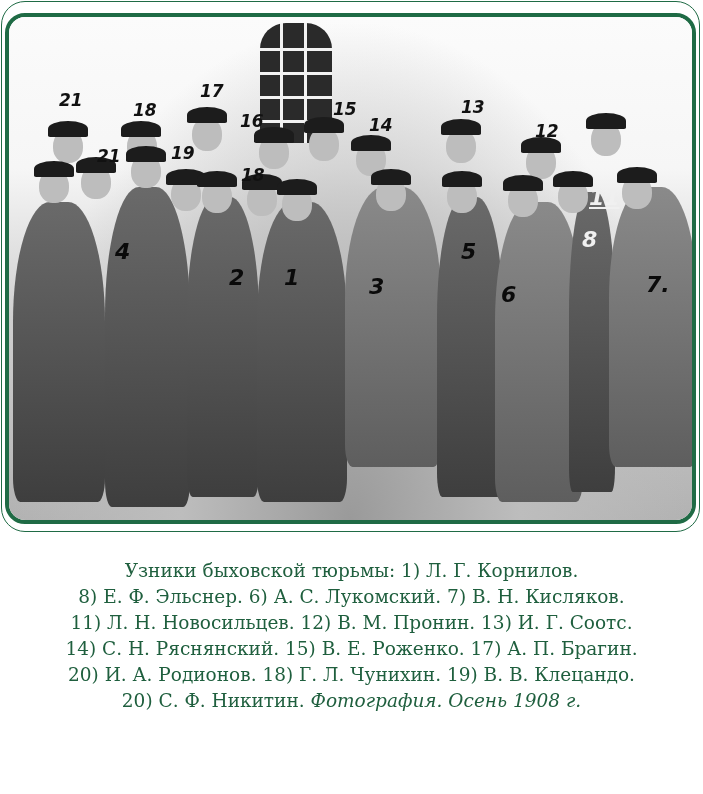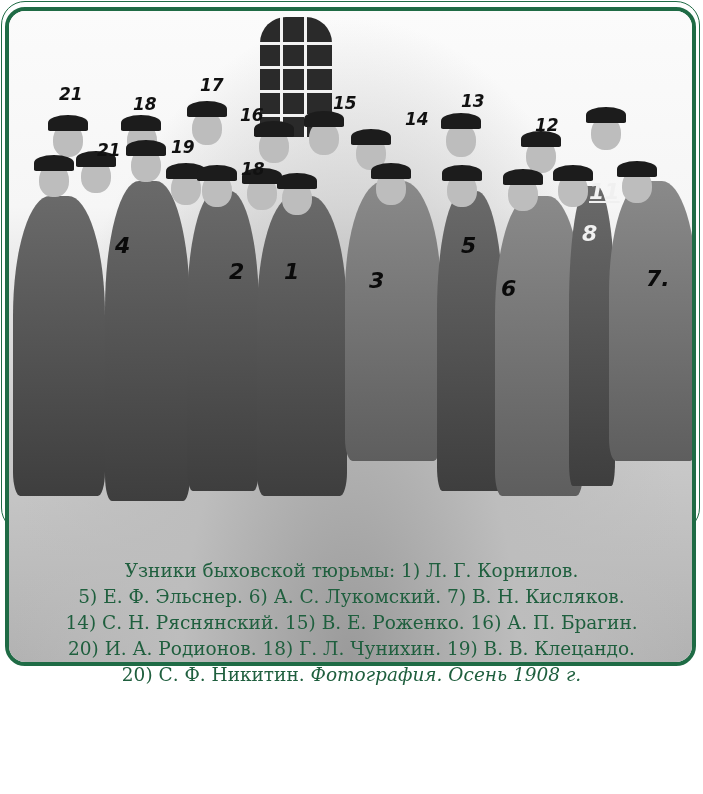--- a/index.html
+++ b/index.html
@@ -3,21 +3,21 @@
 <meta charset="utf-8">
 <style>
   html, body { margin: 0; padding: 0; background: #ffffff; }
   body { width: 703px; height: 794px; position: relative; overflow: hidden; }
 
   .frame-outer {
     position: absolute; left: 1px; top: 1px; width: 699px; height: 531px;
     border: 1.5px solid #1f6b45; border-radius: 24px; box-sizing: border-box;
   }
   .frame-inner {
-    position: absolute; left: 5px; top: 7px; width: 691px; height: 659px;
+    position: absolute; left: 5px; top: 13px; width: 691px; height: 511px;
     border: 4px solid #1f6b45; border-radius: 20px; box-sizing: border-box;
     overflow: hidden;
     background: #f4f4f4;
   }
   .photo {
     position: absolute; left: 0; top: 0; width: 100%; height: 100%;
     background:
       radial-gradient(ellipse at 50% 100%, #9a9a9a 0%, #bdbdbd 35%, rgba(255,255,255,0) 70%),
       linear-gradient(#fbfbfb 0%, #f6f6f6 30%, #cfcfcf 60%, #b2b2b2 100%);
   }
@@ -115,38 +115,39 @@
     <div class="head" style="left:549px;top:162px;"></div>
     <div class="cap" style="left:544px;top:154px;"></div>
     <div class="head" style="left:613px;top:158px;"></div>
     <div class="cap" style="left:608px;top:150px;"></div>
 
     <span class="num" style="left:50px;top:73px;">21</span>
     <span class="num" style="left:124px;top:83px;">18</span>
     <span class="num" style="left:191px;top:64px;">17</span>
     <span class="num" style="left:231px;top:94px;">16</span>
     <span class="num" style="left:324px;top:82px;">15</span>
-    <span class="num" style="left:360px;top:98px;margin-left:36px;">14</span>
+    <span class="num" style="left:360px;top:98px;">14</span>
     <span class="num" style="left:452px;top:80px;">13</span>
     <span class="num" style="left:526px;top:104px;">12</span>
     <span class="num" style="left:18px;top:135px;"></span>
     <span class="num" style="left:88px;top:129px;">21</span>
     <span class="num" style="left:162px;top:126px;">19</span>
     <span class="num" style="left:232px;top:148px;">18</span>
     <span class="num on-coat" style="left:580px;top:168px;color:#f0f0f0;text-decoration:underline;">11</span>
     <span class="num on-coat" style="left:106px;top:222px;">4</span>
     <span class="num on-coat" style="left:220px;top:248px;">2</span>
     <span class="num on-coat" style="left:275px;top:248px;">1</span>
     <span class="num on-coat" style="left:360px;top:257px;">3</span>
     <span class="num on-coat" style="left:452px;top:222px;">5</span>
     <span class="num on-coat" style="left:492px;top:265px;">6</span>
     <span class="num on-coat" style="left:573px;top:210px;color:#f0f0f0;">8</span>
     <span class="num on-coat" style="left:637px;top:255px;">7.</span>
   </div>
 </div>
 
 <div class="caption">
   <span class="line">Узники быховской тюрьмы: 1) Л. Г. Корнилов.</span>
-  <span class="line">5) Е. Ф. Эльснер. 6) А. С. Лукомский. 7) В. Н. Кисляков.</span>
-  <span class="line">14) С. Н. Ряснянский. 15) В. Е. Роженко. 16) А. П. Брагин.</span>
+  <span class="line">8) Е. Ф. Эльснер. 6) А. С. Лукомский. 7) В. Н. Кисляков.</span>
+  <span class="line">11) Л. Н. Новосильцев. 12) В. М. Пронин. 13) И. Г. Соотс.</span>
+  <span class="line">14) С. Н. Ряснянский. 15) В. Е. Роженко. 17) А. П. Брагин.</span>
   <span class="line">20) И. А. Родионов. 18) Г. Л. Чунихин. 19) В. В. Клецандо.</span>
   <span class="line"><span>20) С. Ф. Никитин.</span> <em>Фотография. Осень 1908 г.</em></span>
 </div>
 
 </body></html>

